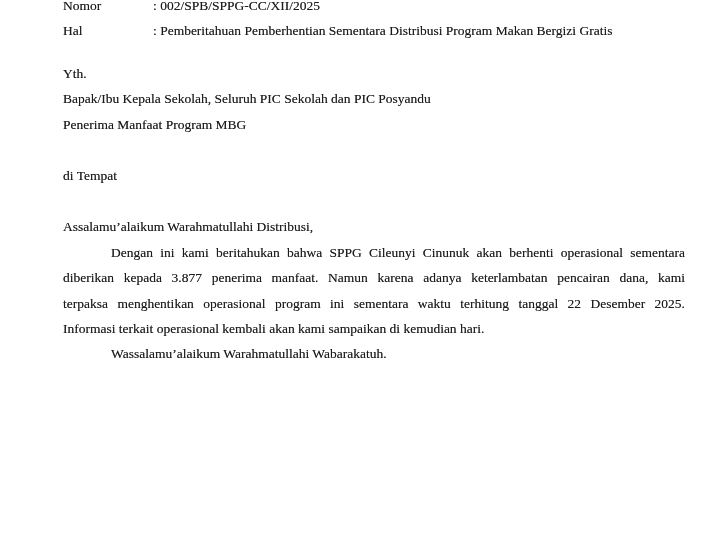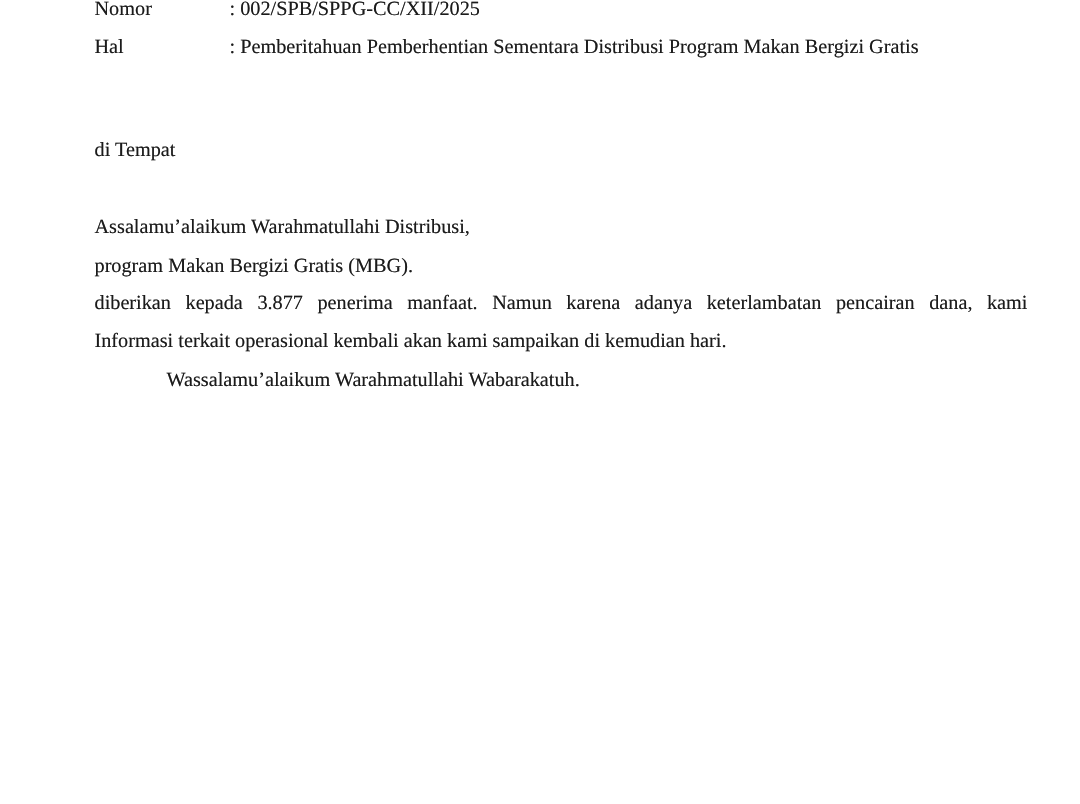--- a/index.html
+++ b/index.html
@@ -46,33 +46,39 @@
     <div class="line">
       <span class="meta-label">Nomor</span><span>: 002/SPB/SPPG-CC/XII/2025</span>
     </div>
     <div class="line">
       <span class="meta-label">Hal</span><span>: Pemberitahuan Pemberhentian Sementara Distribusi Program Makan Bergizi Gratis</span>
     </div>
   </div>
 
   <div class="sp1"></div>
 
+  <div>
+    <div class="line">Yth.</div>
+    <div class="line">Bapak/Ibu Kepala Sekolah, Seluruh PIC Sekolah dan PIC Posyandu</div>
+    <div class="line">Penerima Manfaat Program MBG</div>
+  </div>
 
   <div class="sp2"></div>
 
   <div class="line">di Tempat</div>
 
   <div class="sp3"></div>
 
   <div>
     <div class="line">Assalamu’alaikum Warahmatullahi Distribusi,</div>
 
-    <div class="line">program Makan Bergizi Gratis (MBG).</div>
+    <div class="line j indent">Dengan ini kami beritahukan bahwa SPPG Cileunyi Cinunuk akan berhenti operasional sementara</div>
 
     <div class="line j">diberikan kepada 3.877 penerima manfaat. Namun karena adanya keterlambatan pencairan dana, kami</div>
+    <div class="line j">terpaksa menghentikan operasional program ini sementara waktu terhitung tanggal 22 Desember 2025.</div>
     <div class="line">Informasi terkait operasional kembali akan kami sampaikan di kemudian hari.</div>
 
 
     <div class="line indent">Wassalamu’alaikum Warahmatullahi Wabarakatuh.</div>
   </div>
 
   <div class="sp4"></div>
 
 
 </div>

